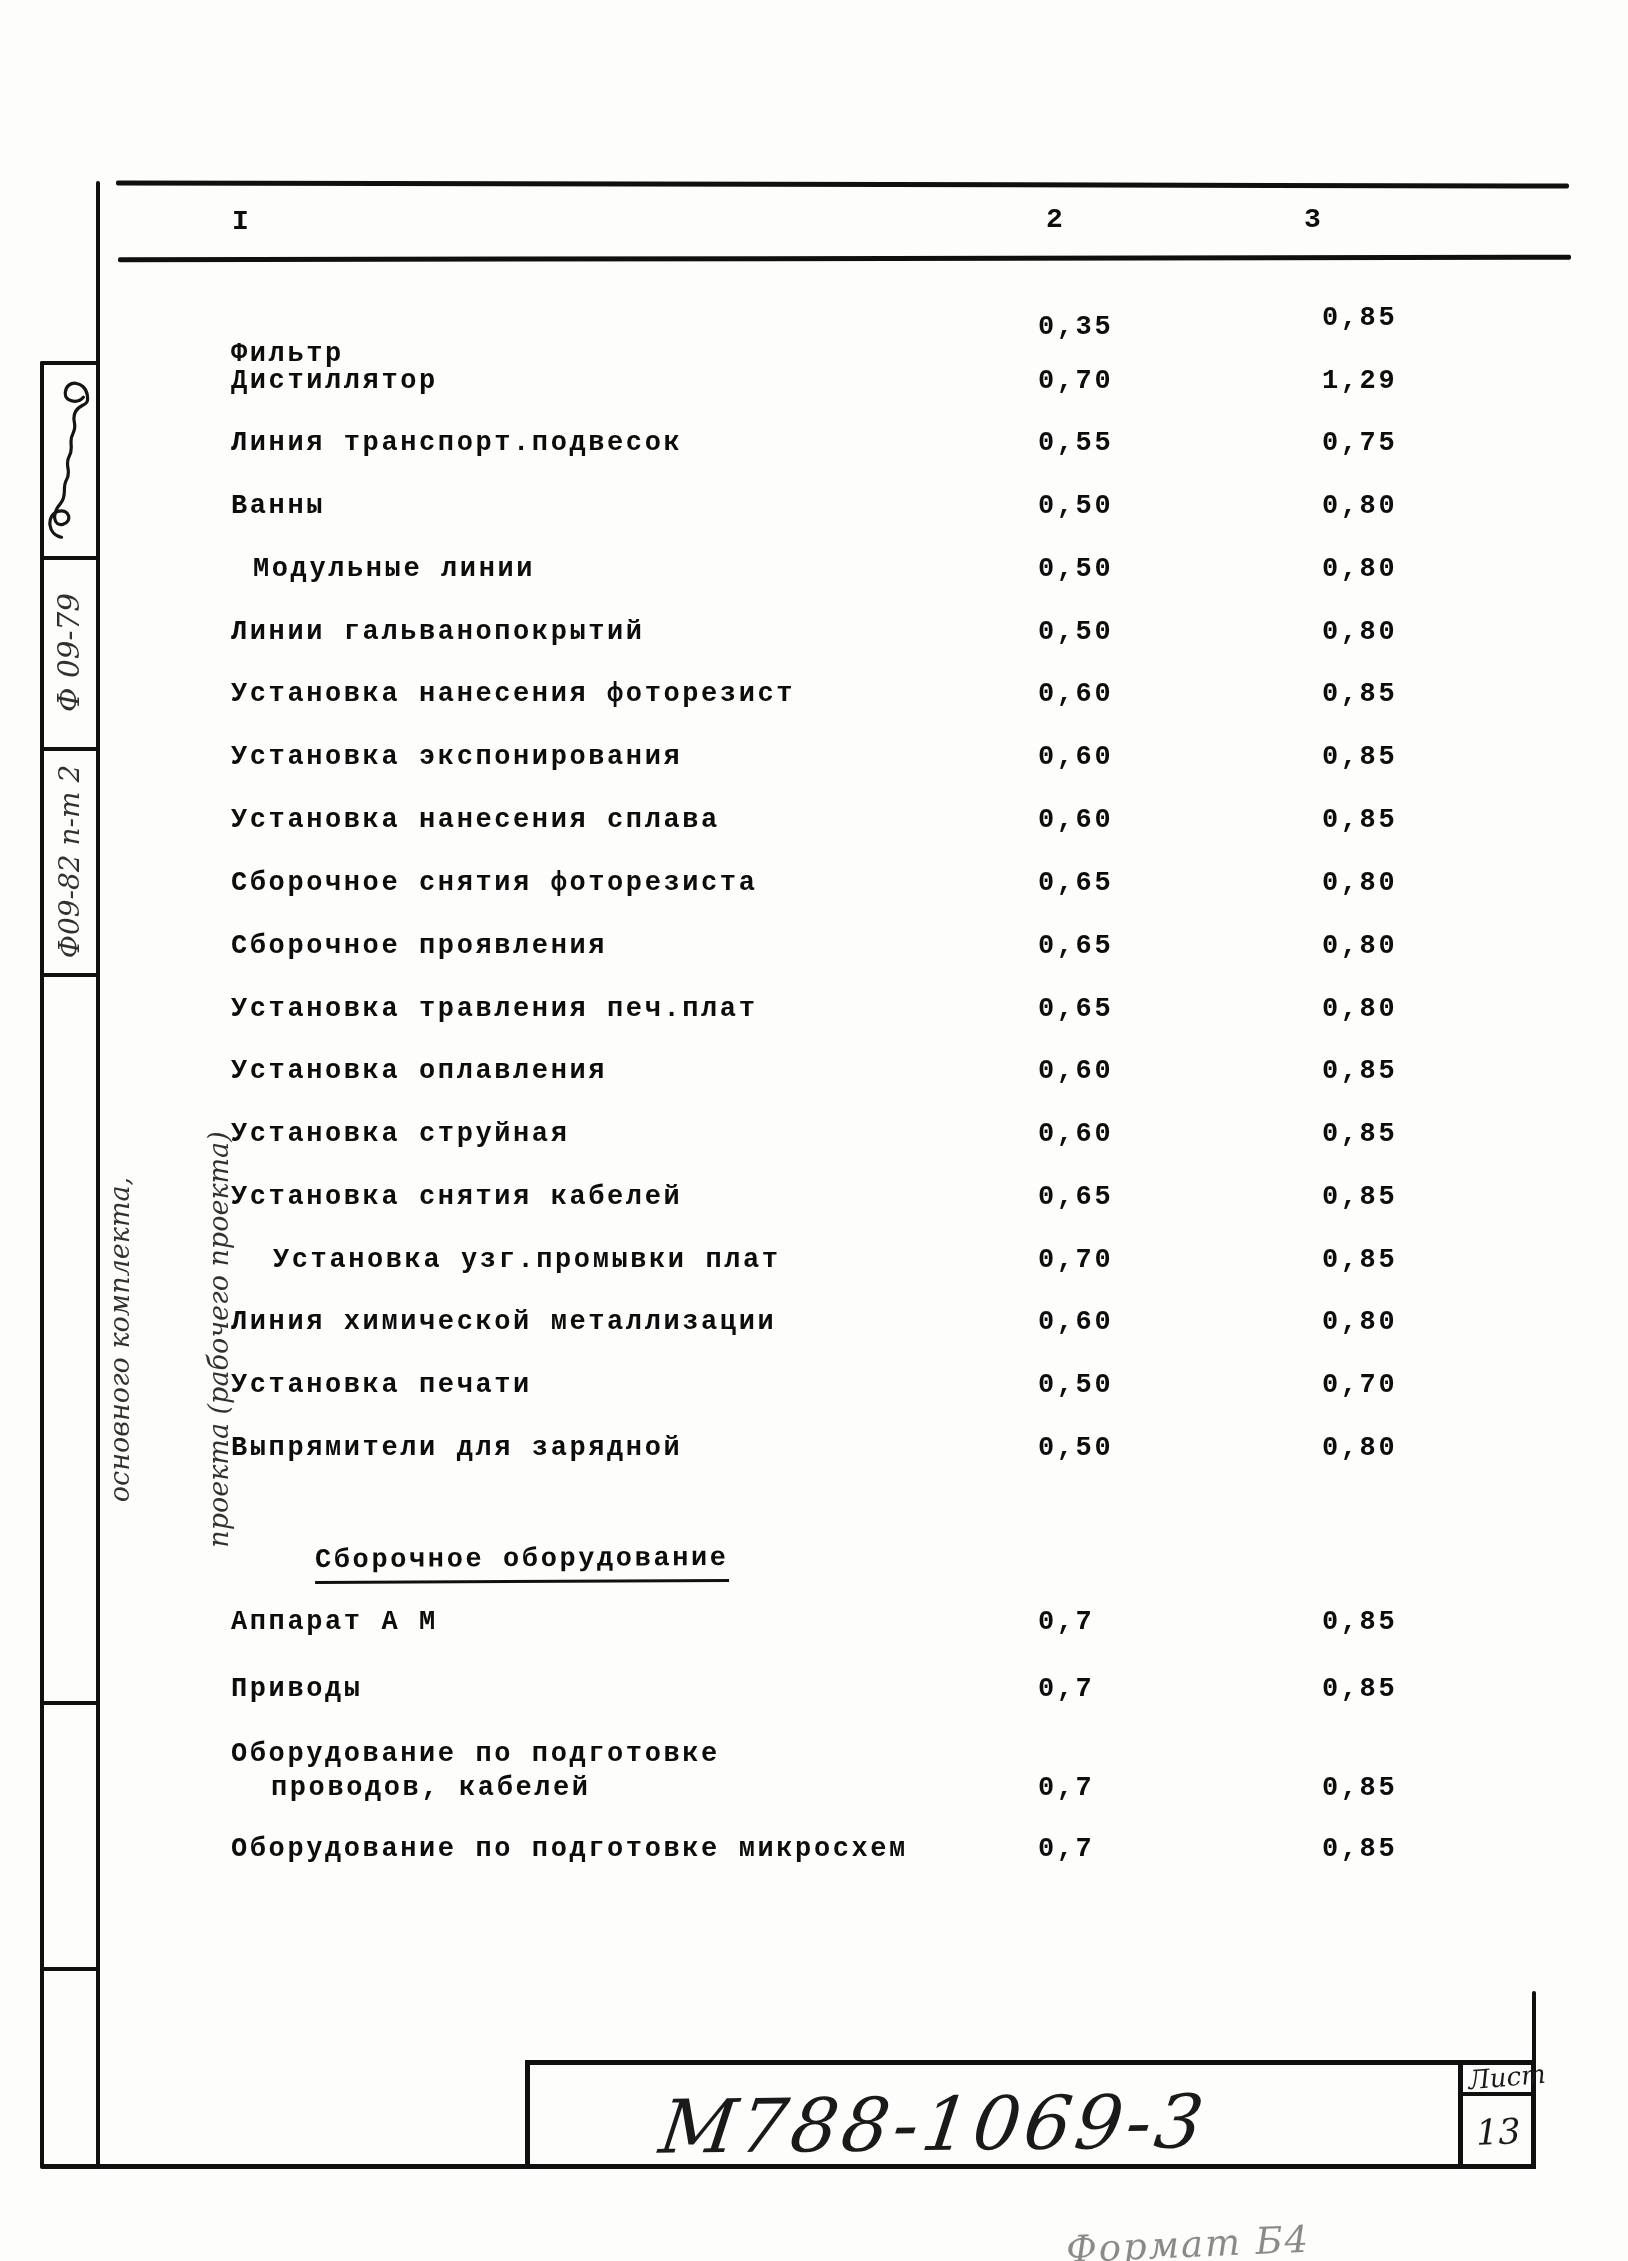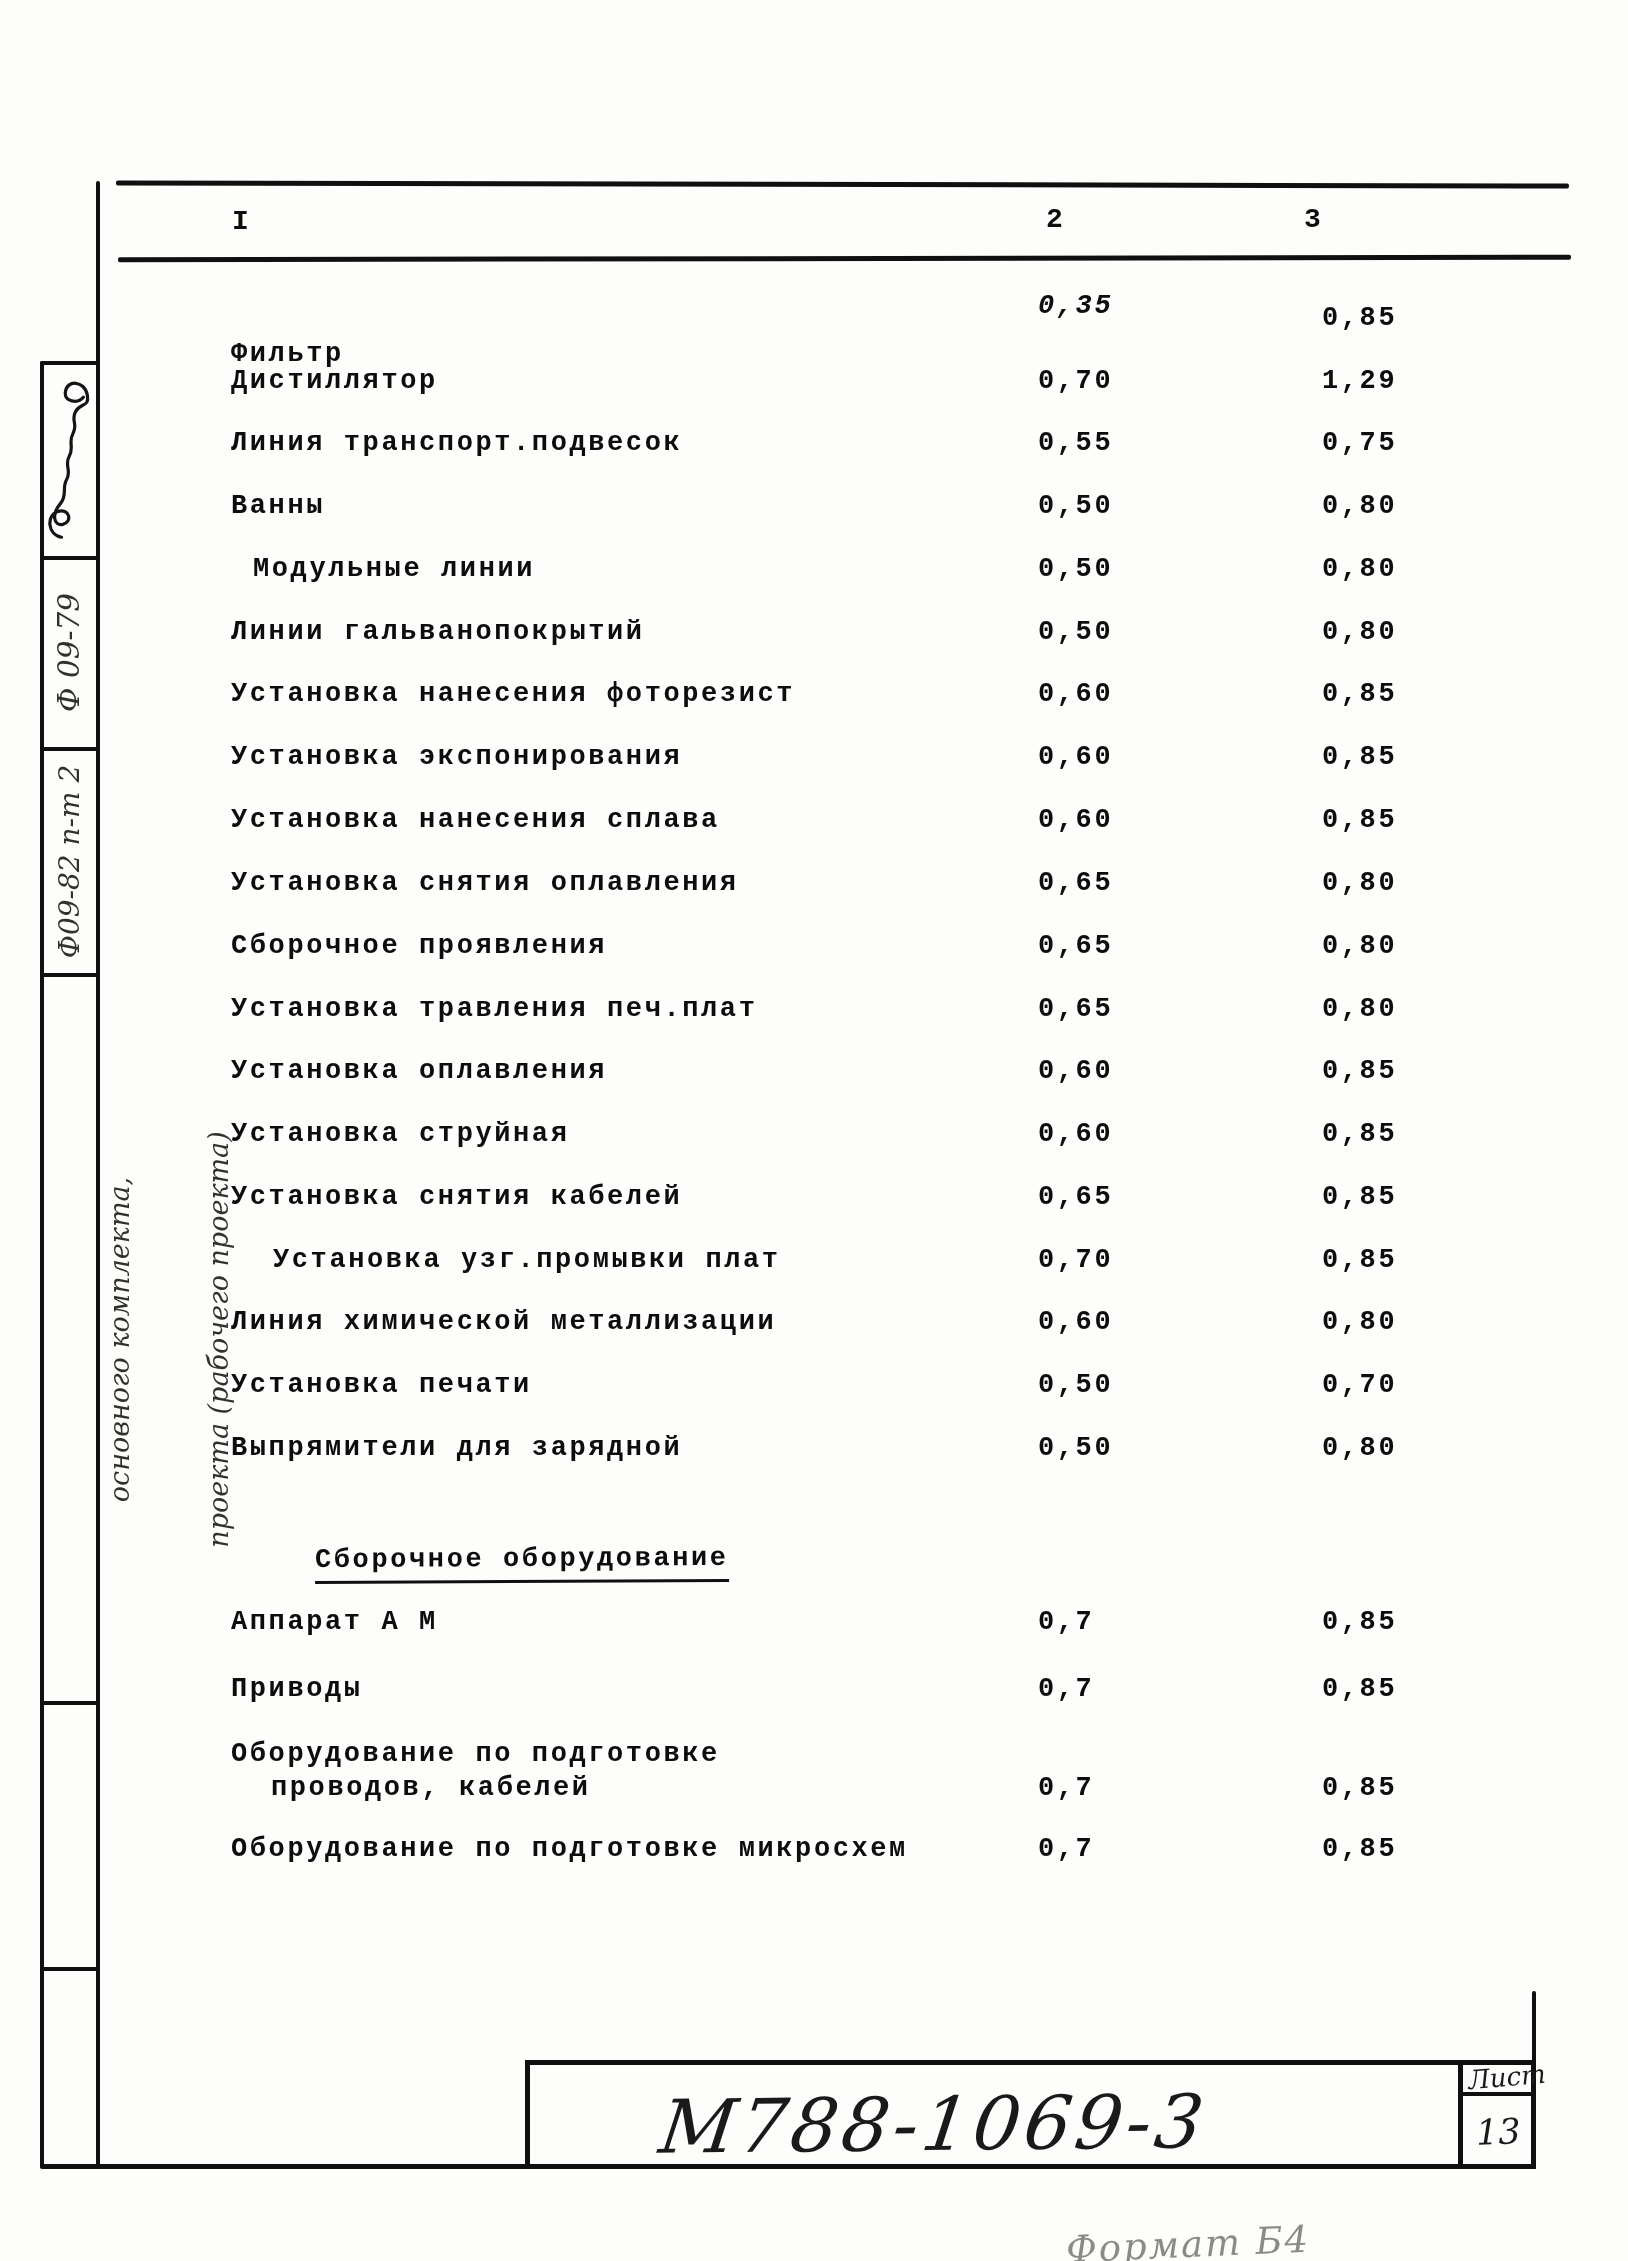--- a/index.html
+++ b/index.html
@@ -40,21 +40,21 @@
 
   <div class="hline wavy1" style="left:116px;top:182px;width:1453px;height:5.1px;"></div>
   <div class="hline wavy2" style="left:118px;top:256px;width:1453px;height:5.1px;"></div>
 
   <div class="tw hdr" style="left:232px;top:206px;">I</div>
   <div class="tw hdr" style="left:1046px;top:204px;">2</div>
   <div class="tw hdr" style="left:1304px;top:204px;">3</div>
 
   <div id="rows-host">
       <div class="tw" style="left: 231px; top: 303px; margin-top: 36px;">Фильтр</div>
-      <div class="tw" style="left: 1038px; top: 291px; font-style: italic;">0,35</div>
+      <div class="tw" style="left: 1038px; top: 312px;">0,35</div>
       <div class="tw" style="left: 1322px; top: 303px;">0,85</div>
       <div class="tw" style="left: 231px; top: 366px;">Дистиллятор</div>
       <div class="tw" style="left: 1038px; top: 366px;">0,70</div>
       <div class="tw" style="left: 1322px; top: 366px;">1,29</div>
       <div class="tw" style="left: 231px; top: 428px;">Линия транспорт.подвесок</div>
       <div class="tw" style="left: 1038px; top: 428px;">0,55</div>
       <div class="tw" style="left: 1322px; top: 428px;">0,75</div>
       <div class="tw" style="left: 231px; top: 491px;">Ванны</div>
       <div class="tw" style="left: 1038px; top: 491px;">0,50</div>
       <div class="tw" style="left: 1322px; top: 491px;">0,80</div>
@@ -66,21 +66,21 @@
       <div class="tw" style="left: 1322px; top: 617px;">0,80</div>
       <div class="tw" style="left: 231px; top: 679px;">Установка нанесения фоторезист</div>
       <div class="tw" style="left: 1038px; top: 679px;">0,60</div>
       <div class="tw" style="left: 1322px; top: 679px;">0,85</div>
       <div class="tw" style="left: 231px; top: 742px;">Установка экспонирования</div>
       <div class="tw" style="left: 1038px; top: 742px;">0,60</div>
       <div class="tw" style="left: 1322px; top: 742px;">0,85</div>
       <div class="tw" style="left: 231px; top: 805px;">Установка нанесения сплава</div>
       <div class="tw" style="left: 1038px; top: 805px;">0,60</div>
       <div class="tw" style="left: 1322px; top: 805px;">0,85</div>
-      <div class="tw" style="left: 231px; top: 868px;">Установка снятия оплавления</div>
+      <div class="tw" style="left: 231px; top: 868px;">Сборочное снятия фоторезиста</div>
       <div class="tw" style="left: 1038px; top: 868px;">0,65</div>
       <div class="tw" style="left: 1322px; top: 868px;">0,80</div>
       <div class="tw" style="left: 231px; top: 931px;">Сборочное проявления</div>
       <div class="tw" style="left: 1038px; top: 931px;">0,65</div>
       <div class="tw" style="left: 1322px; top: 931px;">0,80</div>
       <div class="tw" style="left: 231px; top: 994px;">Установка травления печ.плат</div>
       <div class="tw" style="left: 1038px; top: 994px;">0,65</div>
       <div class="tw" style="left: 1322px; top: 994px;">0,80</div>
       <div class="tw" style="left: 231px; top: 1056px;">Установка оплавления</div>
       <div class="tw" style="left: 1038px; top: 1056px;">0,60</div>

